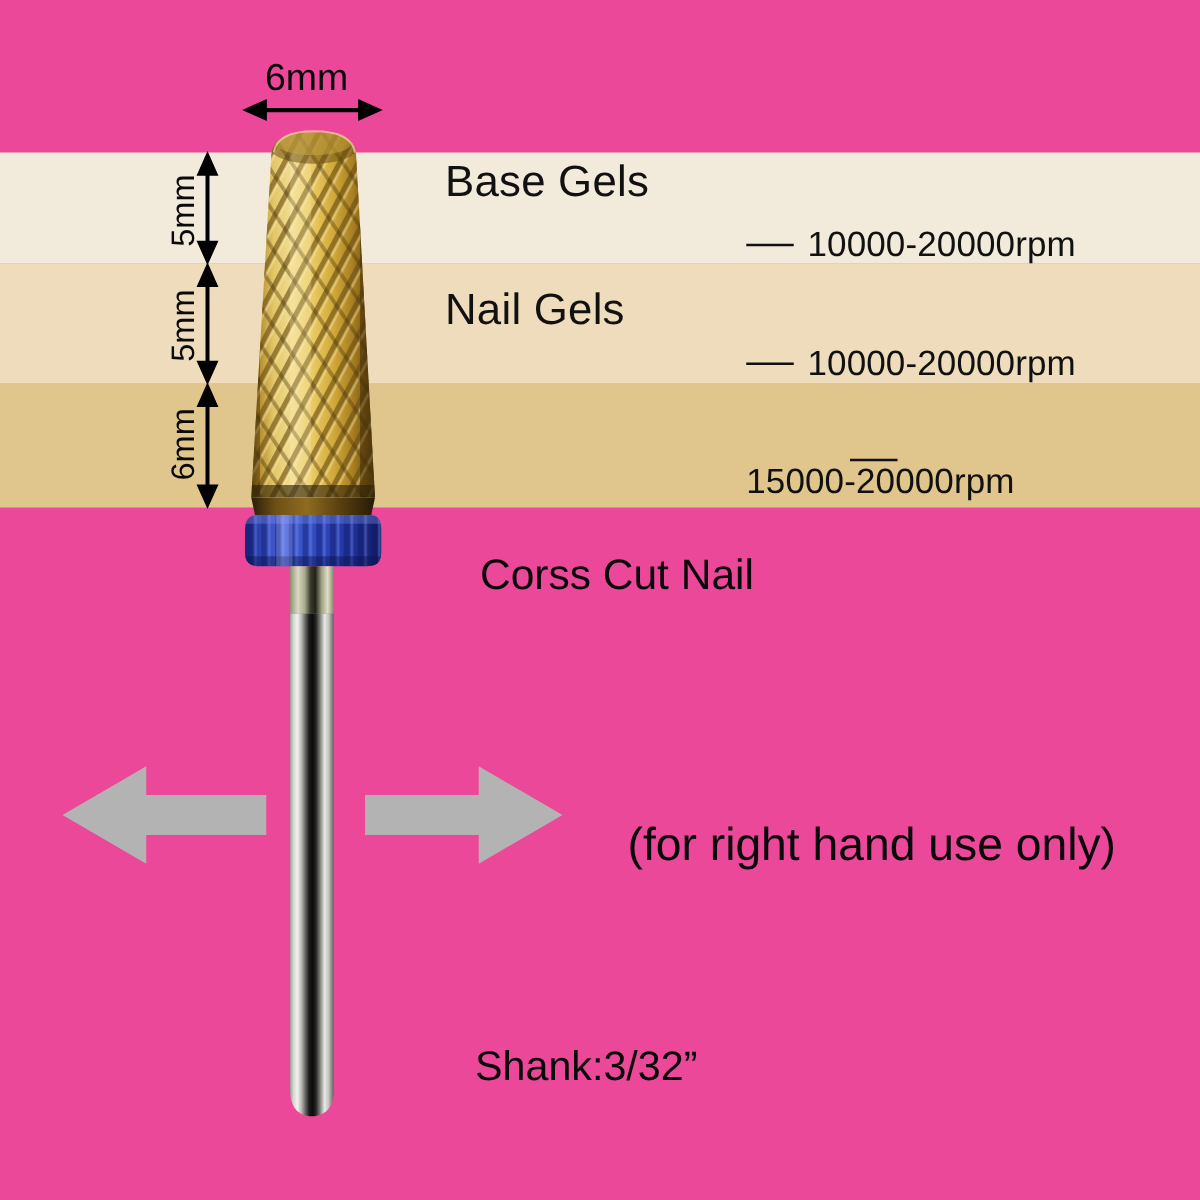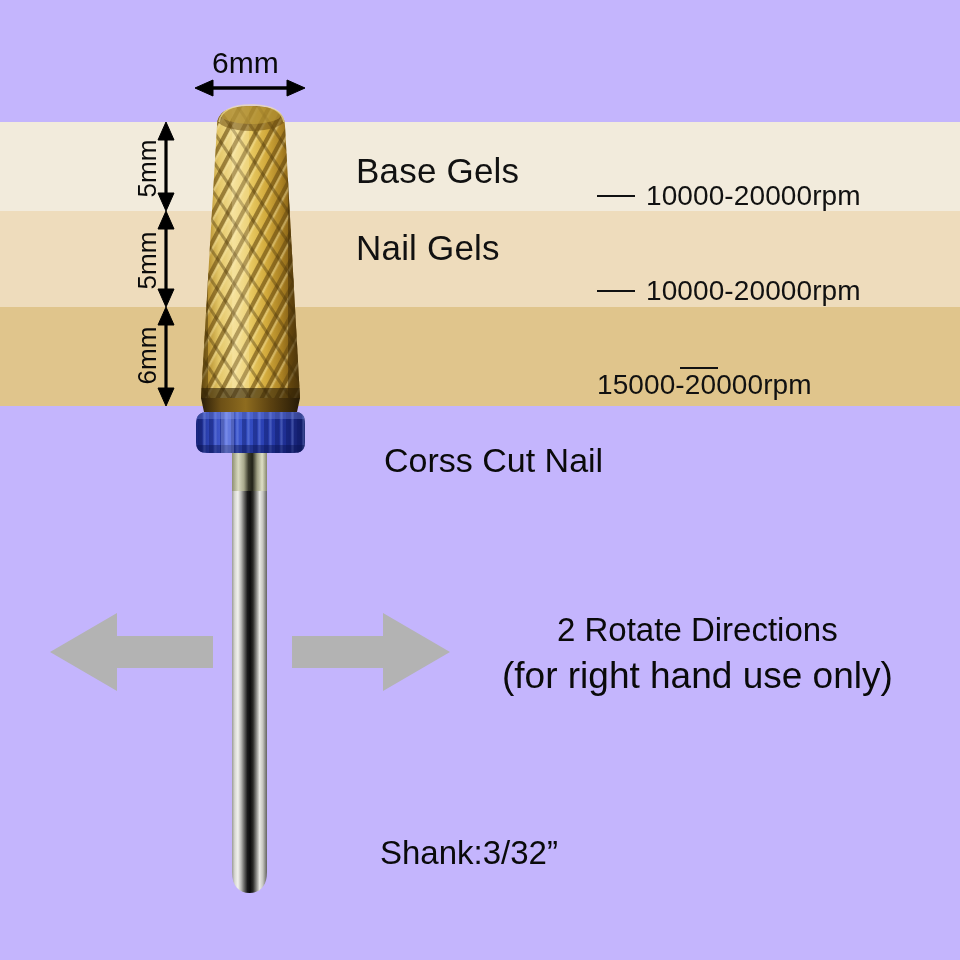--- a/index.html
+++ b/index.html
@@ -8,21 +8,21 @@
     background: #ffffff;
   }
   body {
     font-family: "Liberation Sans", sans-serif;
     -webkit-font-smoothing: antialiased;
   }
   #stage {
     position: relative;
     width: 960px;
     height: 960px;
-    background: #c4b5fd;
+    background: #ec4899;
     overflow: hidden;
   }
 
   
   .band {
     position: absolute;
     left: 0;
     width: 960px;
   }
   #band-base    { top: 122px; height: 89px; }
@@ -30,21 +30,21 @@
   #band-acrylic { top: 307px; height: 99px; }
 
   
   .band-title {
     position: absolute;
     color: #111111;
     font-size: 35px;
     letter-spacing: 0.2px;
     white-space: nowrap;
   }
-  #title-base    { left: 356px; top: 151px; }
+  #title-base    { left: 356px; top: 126px; }
   #title-nail    { left: 356px; top: 228px; }
   #title-acrylic { left: 356px; top: 328px; }
 
   .rpm-row {
     position: absolute;
     display: flex;
     align-items: center;
     white-space: nowrap;
   }
   .rpm-dash {
@@ -309,17 +309,16 @@
   <div class="rpm-row" id="rpm-nail">
     <span class="rpm-dash"></span>
     <span class="rpm-text">10000-20000rpm</span>
   </div>
   <div class="rpm-row" id="rpm-acrylic">
     <span class="rpm-dash"></span>
     <span class="rpm-text">15000-20000rpm</span>
   </div>
 
   <div class="caption" id="caption-teeth">Corss Cut Nail</div>
-  <div class="caption" id="caption-rotate-1">2 Rotate Directions</div>
   <div class="caption" id="caption-rotate-2">(for right hand use only)</div>
   <div class="caption" id="caption-shank">Shank:3/32”</div>
 
 </div>
 
 </body></html>

